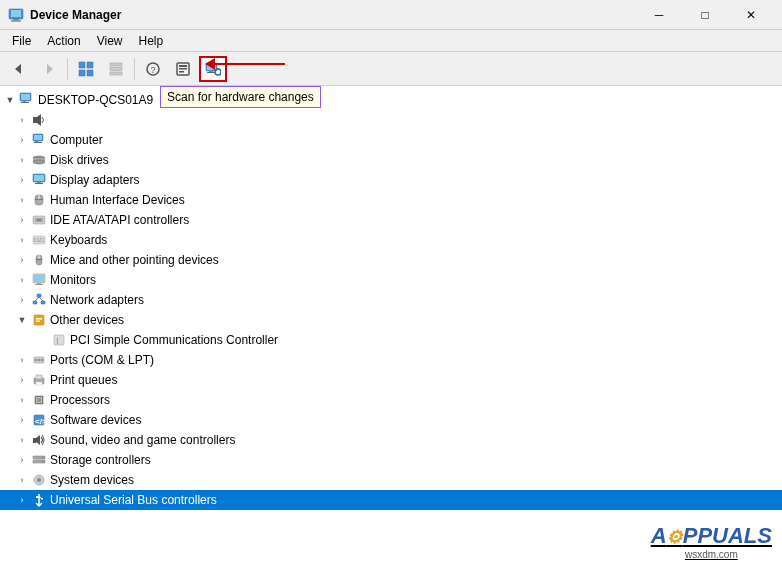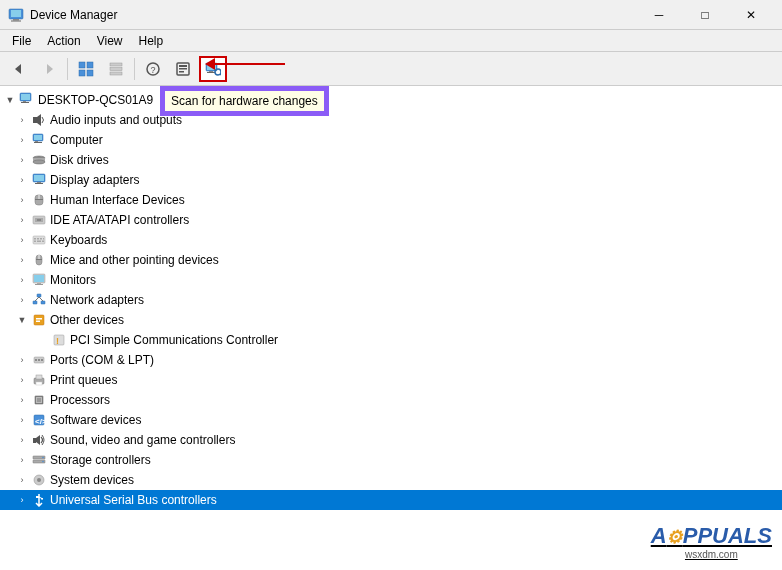--- a/index.html
+++ b/index.html
@@ -23,20 +23,21 @@
       user-select: none;
     }
     #title-bar .app-icon {
       width: 16px;
       height: 16px;
       margin-right: 6px;
     }
     #title-bar .title {
       font-size: 12px;
       flex: 1;
+      font-weight: bold;
     }
     .window-controls {
       display: flex;
       gap: 0;
     }
     .window-btn {
       width: 46px;
       height: 30px;
       display: flex;
       align-items: center;
@@ -92,21 +93,21 @@
       background: #ccc;
       margin: 0 3px;
     }
 
     
     .tooltip {
       position: absolute;
       top: 34px;
       left: 160px;
       background: #fffde7;
-      border: 5px solid #8b5cf6;
+      border: 1px solid #8b5cf6;
       padding: 3px 6px;
       font-size: 12px;
       white-space: nowrap;
       z-index: 100;
       pointer-events: none;
     }
 
     
     .arrow-annotation {
       position: absolute;
@@ -318,21 +319,20 @@
 
     <div class="tree-item" style="padding-left:16px;">
       <span class="expand-btn">›</span>
       <span class="item-icon">
         <svg width="14" height="14" viewBox="0 0 14 14">
           <rect x="1" y="4" width="4" height="6" fill="#555"></rect>
           <polygon points="5,4 9,1 9,13 5,10" fill="#555"></polygon>
           <path d="M10,4 Q13,7 10,10" fill="none" stroke="#555" stroke-width="1"></path>
         </svg>
       </span>
-      <span class="item-label">Audio inputs and outputs</span>
     </div>
 
     <div class="tree-item" style="padding-left:16px;">
       <span class="expand-btn">›</span>
       <span class="item-icon">
         <svg width="14" height="14" viewBox="0 0 14 14">
           <rect x="1" y="1" width="10" height="7" rx="1" fill="#4a90d9" stroke="#2a6aaa" stroke-width="0.5"></rect>
           <rect x="2" y="2" width="8" height="5" fill="#87ceeb"></rect>
           <rect x="3" y="8" width="3" height="1" fill="#888"></rect>
           <rect x="2" y="9" width="8" height="1" fill="#666"></rect>

